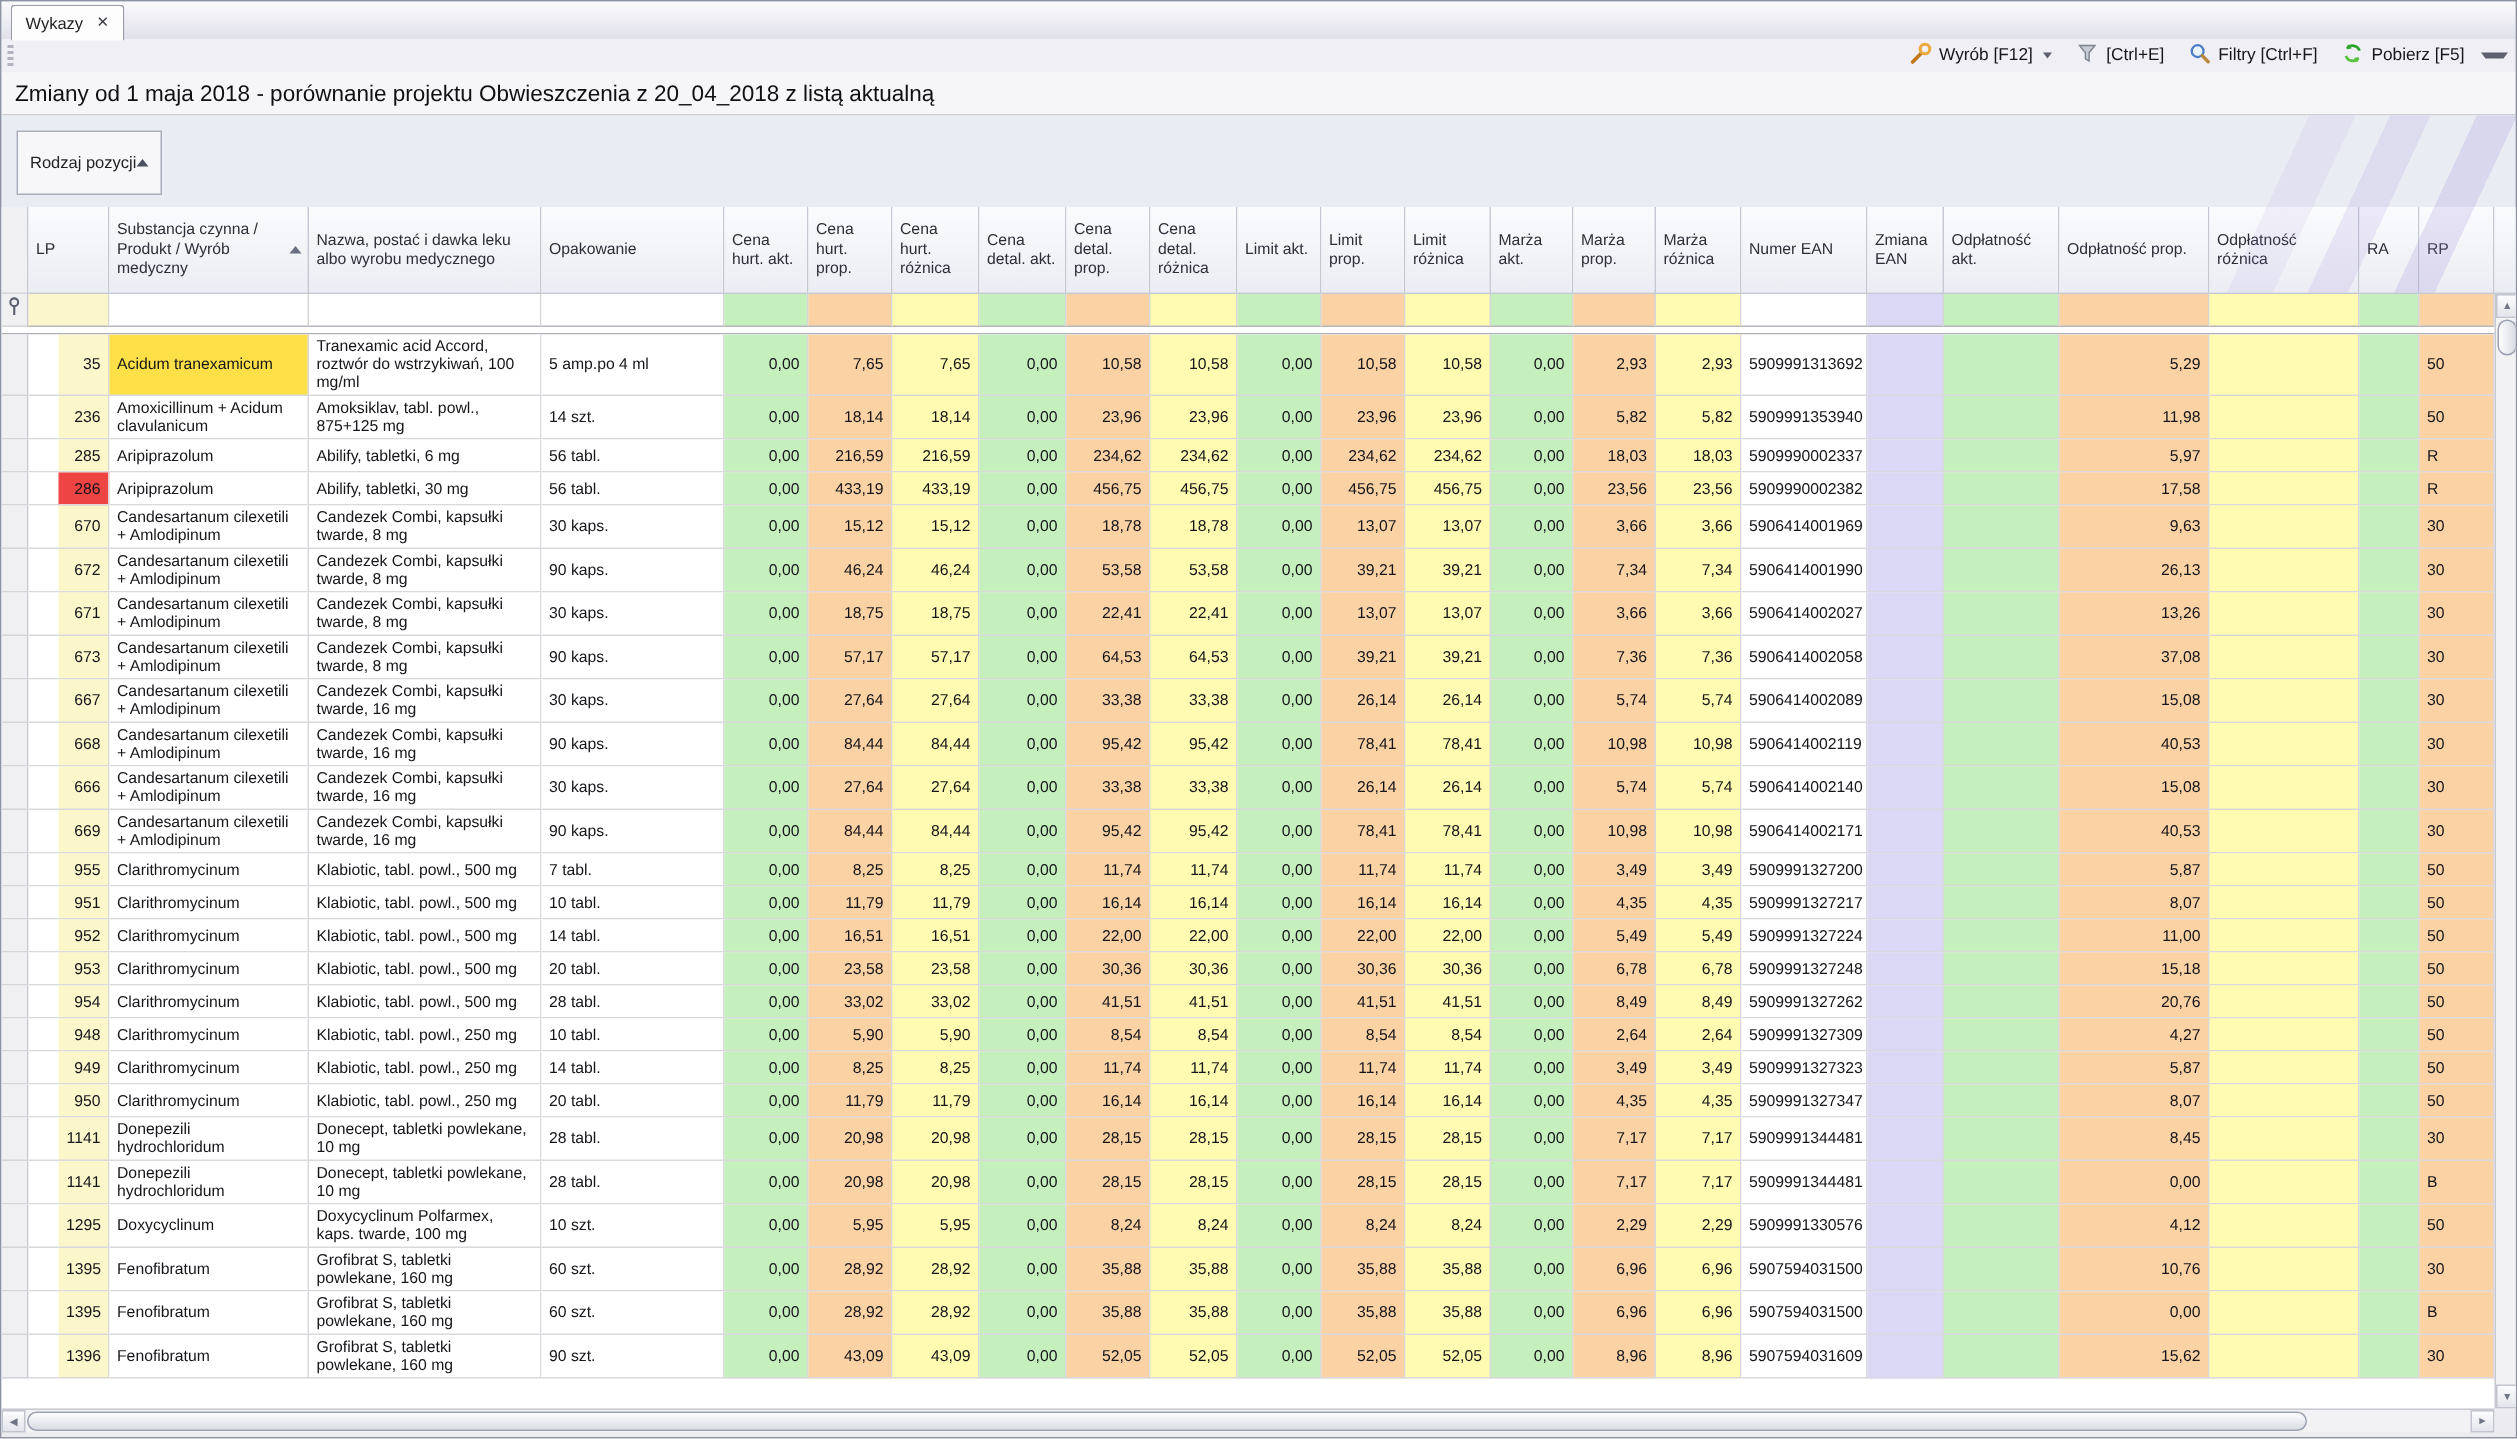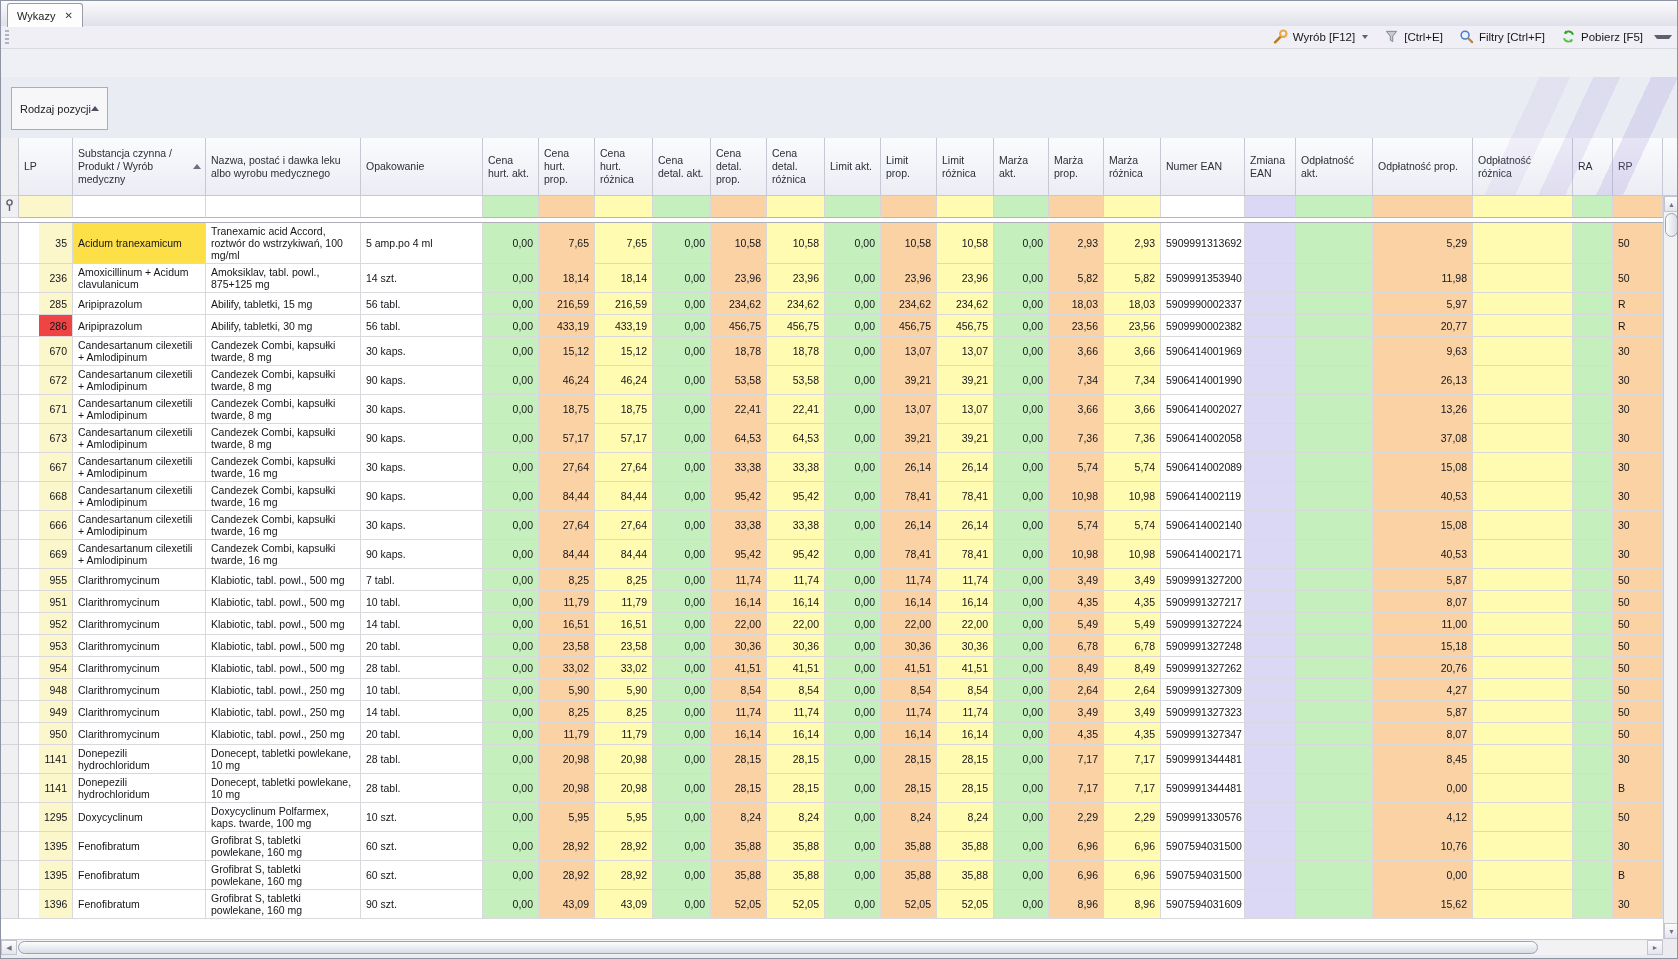--- a/index.html
+++ b/index.html
@@ -104,20 +104,21 @@
               <path d="M3.2 9.8 A5 5 0 0 0 12 11.4" fill="none" stroke="#58c23a" stroke-width="2"></path>
               <path d="M4.6 1.6 L3.6 5.2 L7.2 4.6 Z" fill="#2ea42c"></path>
               <path d="M11.4 14.4 L12.4 10.8 L8.8 11.4 Z" fill="#58c23a"></path>
             </svg></span>
         <span>Pobierz [F5]</span>
       </button>
       <span class="caret overflow-caret"></span>
     </div>
   </div>
 
+  <div class="titlebar">Zmiany od 1 maja 2018 - porównanie projektu Obwieszczenia z 20_04_2018  z listą aktualną</div>
 
   <div class="group-panel">
     <div class="group-chip">
       <span>Rodzaj pozycji</span>
       <span class="tri-up"></span>
     </div>
   </div>
   <div class="swirl"></div>
 
   <div class="grid">
@@ -292,21 +293,21 @@
               <td class="dcell r" style="background:#fbd2a4">11,98</td>
               <td class="dcell r" style="background:#fffbb1"></td>
               <td class="dcell l" style="background:#c6efbe"></td>
               <td class="dcell l" style="background:#fbd2a4">50</td>
             </tr>
             <tr class="row">
               <td class="ind"></td>
               <td class="indent"></td>
               <td class="dcell r" style="background:#fbf7cb">285</td>
               <td class="dcell l" style="background:#ffffff">Aripiprazolum</td>
-              <td class="dcell l" style="background:#ffffff">Abilify, tabletki, 15 mg</td>
+              <td class="dcell l" style="background:#ffffff">Abilify, tabletki, 6 mg</td>
               <td class="dcell l" style="background:#ffffff">56 tabl.</td>
               <td class="dcell r" style="background:#c6efbe">0,00</td>
               <td class="dcell r" style="background:#fbd2a4">216,59</td>
               <td class="dcell r" style="background:#fffbb1">216,59</td>
               <td class="dcell r" style="background:#c6efbe">0,00</td>
               <td class="dcell r" style="background:#fbd2a4">234,62</td>
               <td class="dcell r" style="background:#fffbb1">234,62</td>
               <td class="dcell r" style="background:#c6efbe">0,00</td>
               <td class="dcell r" style="background:#fbd2a4">234,62</td>
               <td class="dcell r" style="background:#fffbb1">234,62</td>
@@ -336,21 +337,21 @@
               <td class="dcell r" style="background:#fffbb1">456,75</td>
               <td class="dcell r" style="background:#c6efbe">0,00</td>
               <td class="dcell r" style="background:#fbd2a4">456,75</td>
               <td class="dcell r" style="background:#fffbb1">456,75</td>
               <td class="dcell r" style="background:#c6efbe">0,00</td>
               <td class="dcell r" style="background:#fbd2a4">23,56</td>
               <td class="dcell r" style="background:#fffbb1">23,56</td>
               <td class="dcell l" style="background:#ffffff">5909990002382</td>
               <td class="dcell l" style="background:#dbd8f6"></td>
               <td class="dcell r" style="background:#c6efbe"></td>
-              <td class="dcell r" style="background:#fbd2a4">20,77</td>
+              <td class="dcell r" style="background:#fbd2a4">17,58</td>
               <td class="dcell r" style="background:#fffbb1"></td>
               <td class="dcell l" style="background:#c6efbe"></td>
               <td class="dcell l" style="background:#fbd2a4">R</td>
             </tr>
             <tr class="row">
               <td class="ind"></td>
               <td class="indent"></td>
               <td class="dcell r" style="background:#fbf7cb">670</td>
               <td class="dcell l" style="background:#ffffff">Candesartanum cilexetili + Amlodipinum</td>
               <td class="dcell l" style="background:#ffffff">Candezek Combi, kapsułki twarde, 8 mg</td>

